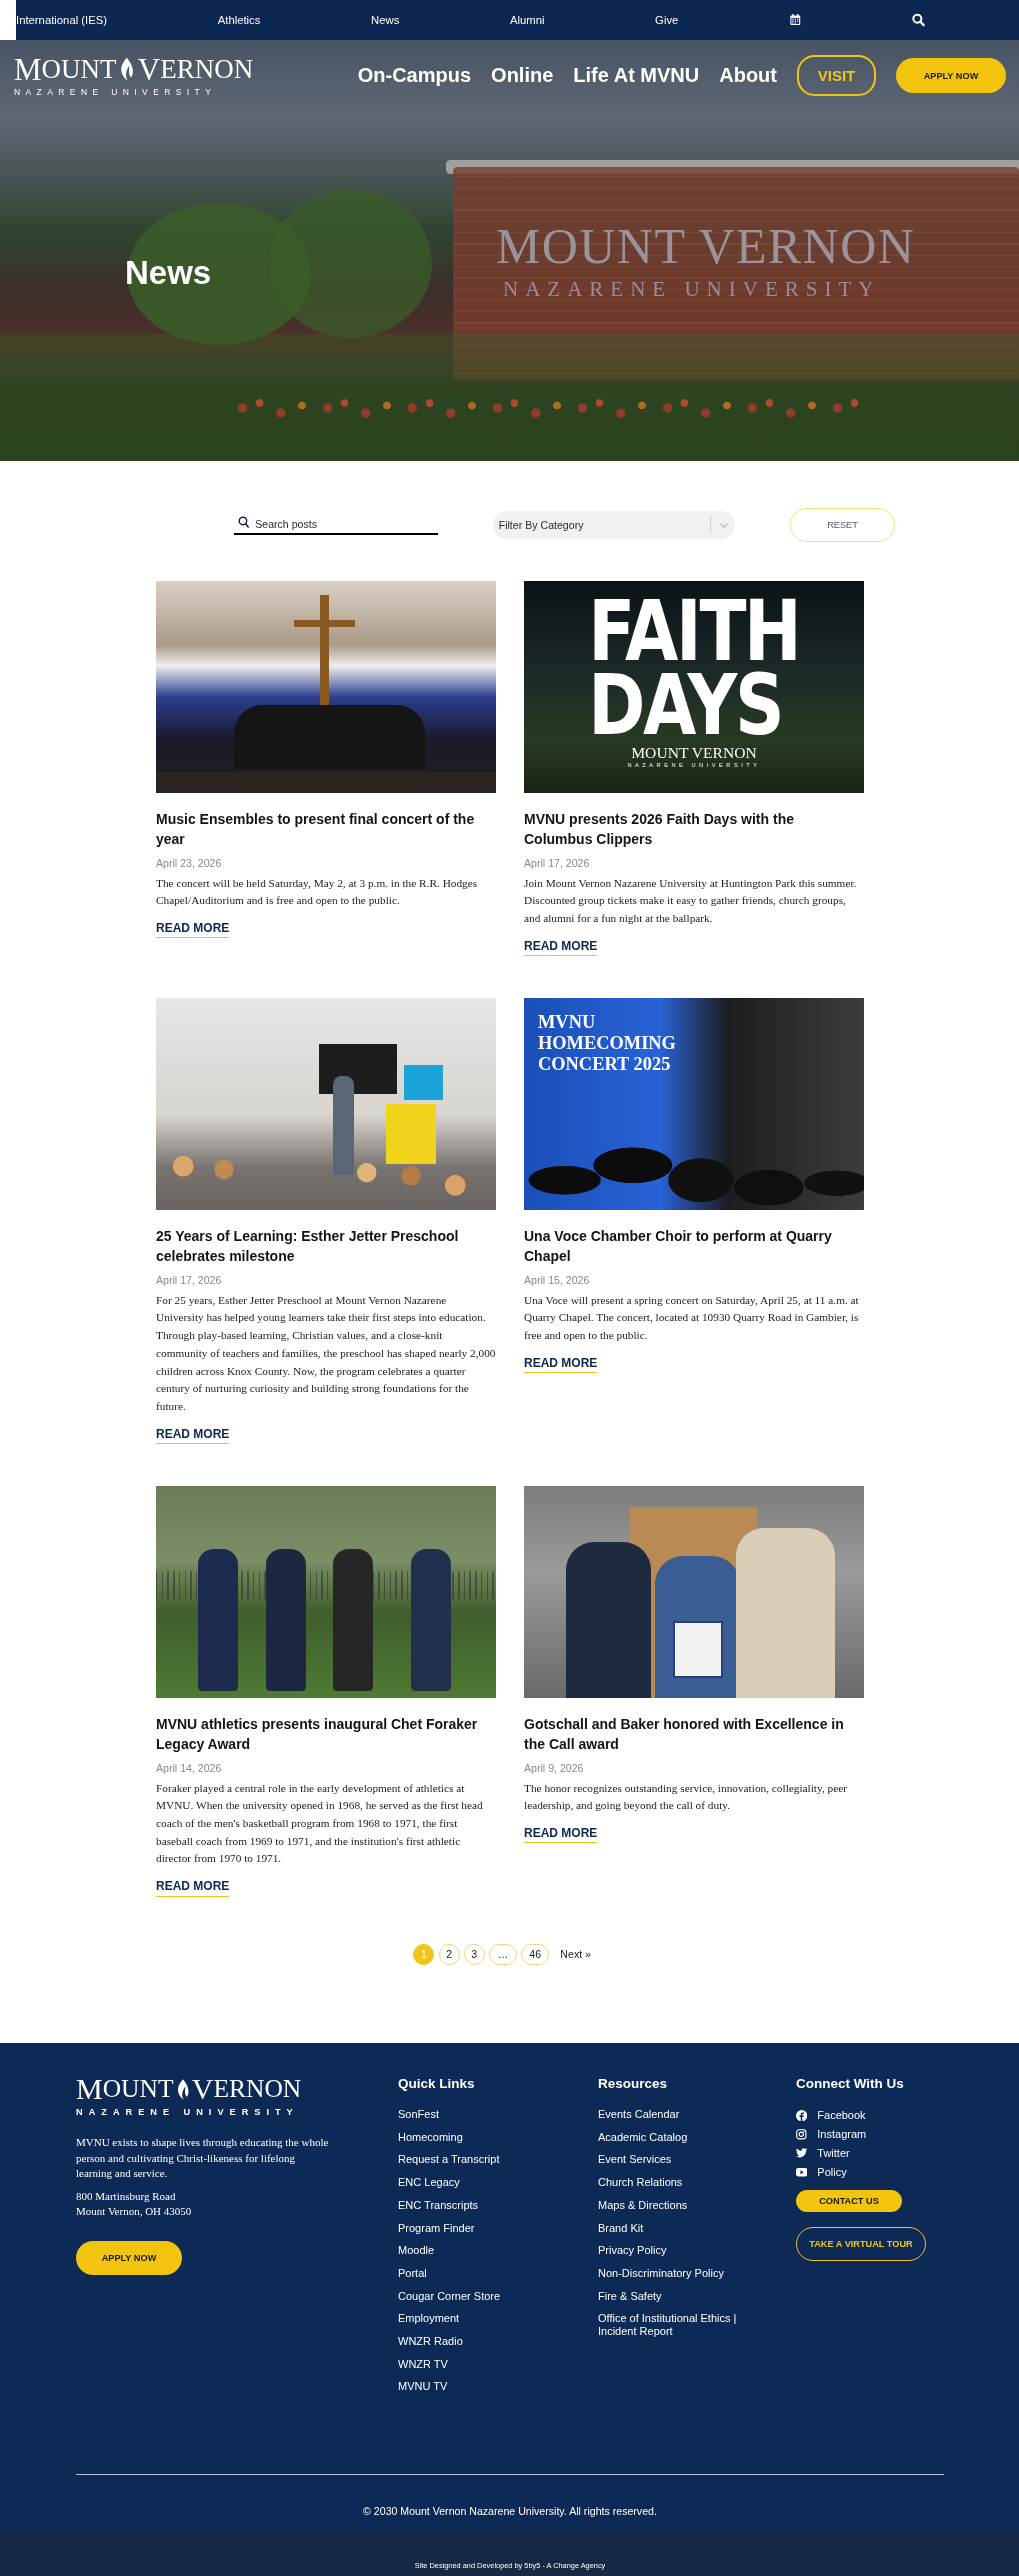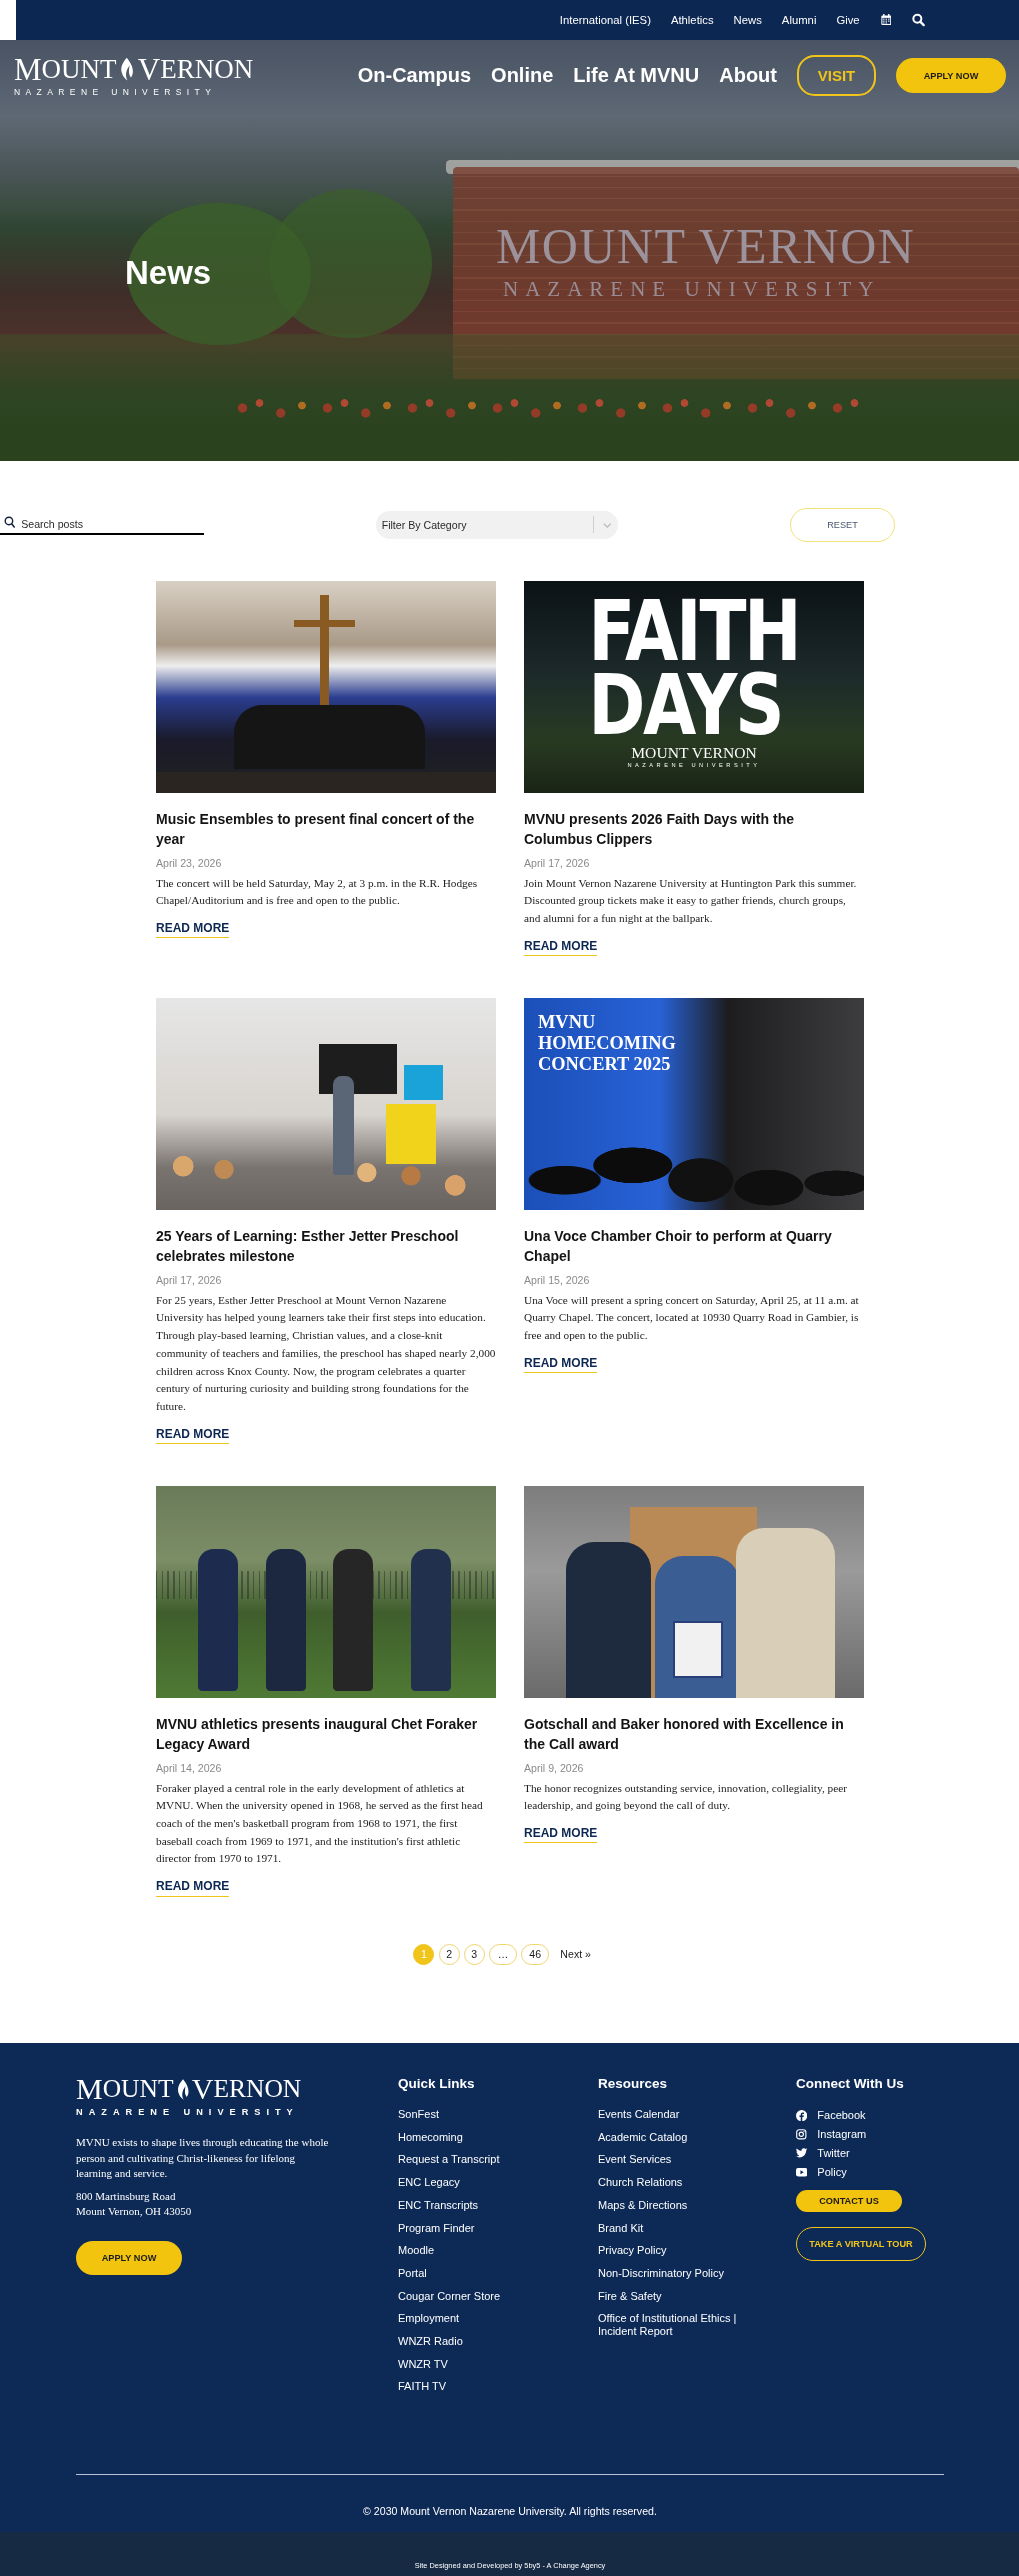--- a/index.html
+++ b/index.html
@@ -1,21 +1,21 @@
 <!DOCTYPE html>
 <html style="font-size:11.3px"><head>
 <meta charset="utf-8">
 <style>
   * { box-sizing: border-box; margin: 0; padding: 0; }
   html, body { width: 1020px; background: #ffffff; }
   body { font-family: "DejaVu Sans", "Liberation Sans", sans-serif; color: #1b1b1b; }
   a { color: inherit; text-decoration: none; }
 
   
-  .utility-bar { height: 40px; background: #0c2752; display: flex; justify-content: flex-end; align-items: center; padding-right: 95px; gap: 20px; margin-left: 16px; }
+  .utility-bar { height: 40px; background: #0c2752; display: flex; justify-content: space-between; align-items: center; padding-right: 95px; gap: 20px; margin-left: 16px; }
   .utility-bar a { color: #ffffff; font-family: "Liberation Sans", sans-serif; font-size: 11.3px; }
   .utility-bar .uicon { width: 12.7px; height: 12.7px; display: inline-flex; align-items: center; justify-content: center; }
 
   
   .hero { position: relative; height: 421px; overflow: hidden;
     background:
       linear-gradient(180deg, rgba(30,40,60,0.55) 0%, rgba(20,30,45,0.35) 40%, rgba(10,20,20,0.45) 100%),
       linear-gradient(180deg, #7d8894 0%, #98a2aa 18%, #6e7a74 30%, #3f5a35 45%, #5a3a2c 60%, #7a4333 72%, #3b4f2c 85%, #2e3e22 100%);
   }
   .hero .brick-wall { position: absolute; left: 453px; top: 127px; width: 566px; height: 212px;
@@ -36,21 +36,21 @@
   .logo .flame { display: inline-block; width: 15.6px; height: 24px; margin: 0 2.8px; }
   .logo .logo-sub { font-family: "Liberation Sans", sans-serif; font-size: 8.5px; letter-spacing: 5.4px; margin-top: 2.8px; }
   .nav-right { display: flex; align-items: center; gap: 20px; }
   .nav-right .nav-link { color: #fff; font-family: "Liberation Sans", sans-serif; font-weight: bold; font-size: 20px; }
   .btn-visit { width: 79px; height: 41px; border: 2.1px solid #f0c419; border-radius: 17.7px; color: #f0c419; font-size: 15px; font-weight: bold; display: flex; align-items: center; justify-content: center; font-family: "Liberation Sans", sans-serif; }
   .btn-apply { width: 110px; height: 35px; background: #f3c40e; border-radius: 17.7px; color: #1b1b1b; font-size: 9.2px; font-weight: bold; display: flex; align-items: center; justify-content: center; font-family: "Liberation Sans", sans-serif; }
 
   .hero-title { position: absolute; left: 125px; top: 214px; color: #ffffff; font-family: "Liberation Sans", sans-serif; font-size: 33px; font-weight: bold; z-index: 2; }
 
   
-  .filters { width: 895px; height: 120px; display: flex; align-items: center; justify-content: space-between; gap: 55px; padding-top: 7px; }
+  .filters { width: 895px; height: 120px; display: flex; align-items: center; justify-content: flex-end; gap: 55px; padding-top: 7px; }
   .search-field { width: 204px; height: 21px; border-bottom: 2.1px solid #000; display: flex; align-items: center; gap: 5.7px; padding-left: 4.2px; }
   .search-field input { border: none; outline: none; font-family: "Liberation Sans", sans-serif; font-size: 10.6px; color: #2a2a2a; width: 170px; background: transparent; }
   .search-field input::placeholder { color: #2a2a2a; }
   .category-select { width: 242px; height: 28px; background: #f1f1f1; border-radius: 14px; display: flex; align-items: center; justify-content: space-between; padding: 0 7px 0 5.7px; font-family: "Liberation Sans", sans-serif; font-size: 10.6px; color: #2a2a2a; }
   .category-select .sep { width: 0.7px; height: 17px; background: #cfcfcf; margin-right: 8.5px; }
   .category-select .right { display: flex; align-items: center; }
   .btn-reset { width: 105px; height: 34px; border: 1.4px solid #f2e27a; border-radius: 17px; display: flex; align-items: center; justify-content: center; font-family: "Liberation Sans", sans-serif; font-size: 9.2px; color: #4b5870; }
 
   
   .posts { width: 1020px; display: grid; grid-template-columns: 340px 340px; column-gap: 28px; justify-content: center; padding-left: 0; }
@@ -347,21 +347,21 @@
         <a href="#">Request a Transcript</a>
         <a href="#">ENC Legacy</a>
         <a href="#">ENC Transcripts</a>
         <a href="#">Program Finder</a>
         <a href="#">Moodle</a>
         <a href="#">Portal</a>
         <a href="#">Cougar Corner Store</a>
         <a href="#">Employment</a>
         <a href="#">WNZR Radio</a>
         <a href="#">WNZR TV</a>
-        <a href="#">FAITH TV</a>
+        <a href="#">MVNU TV</a>
       </div>
     </div>
 
     <div class="f-col3">
       <div class="f-heading">Resources</div>
       <div class="f-links">
         <a href="#">Events Calendar</a>
         <a href="#">Academic Catalog</a>
         <a href="#">Event Services</a>
         <a href="#">Church Relations</a>

